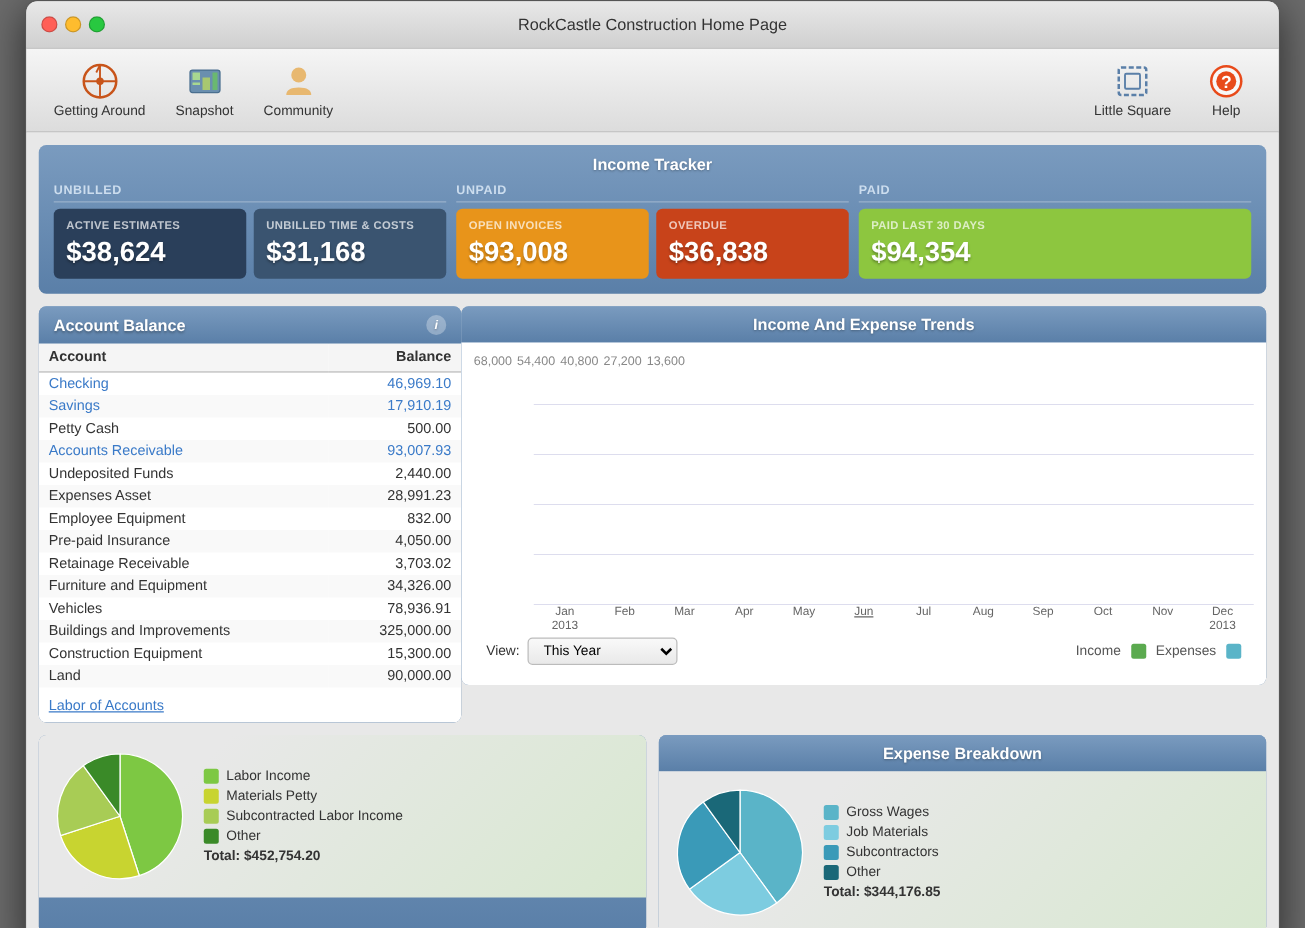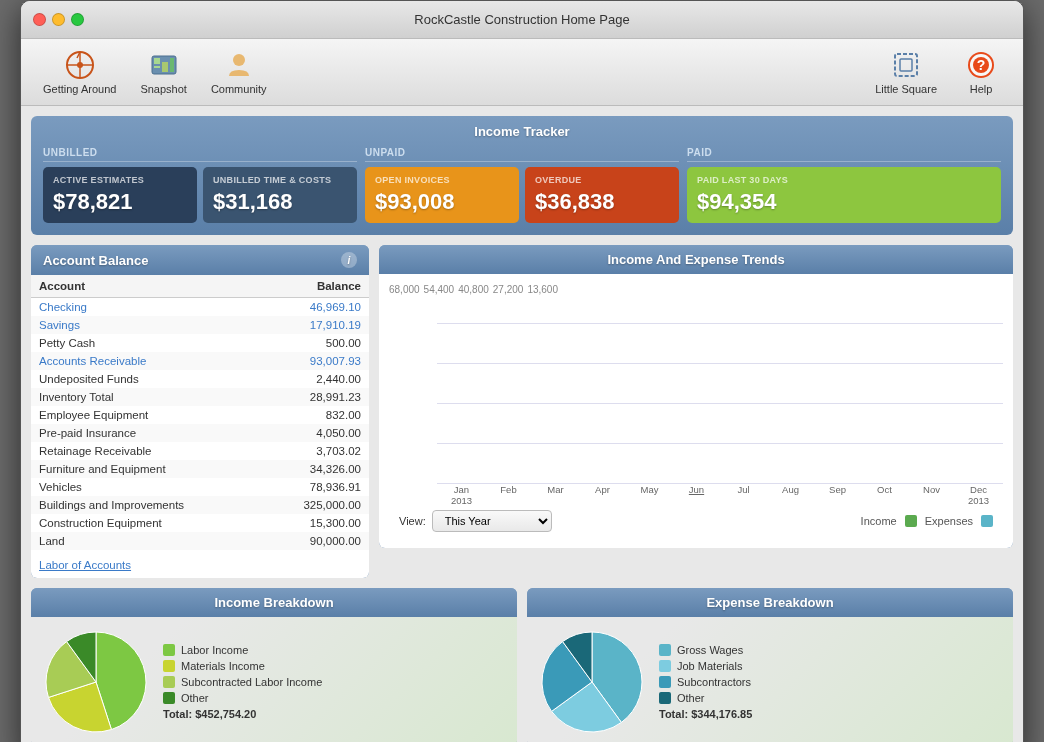--- a/index.html
+++ b/index.html
@@ -141,21 +141,20 @@
     .card-value {
       font-size: 22px;
       font-weight: 700;
       color: #fff;
       text-shadow: 0 1px 2px rgba(0,0,0,0.3);
     }
 
     
     .bottom-row {
       display: flex;
-      gap: 10px;
     }
     .panel-left {
       width: 338px;
       flex-shrink: 0;
     }
     .panel-right {
       flex: 1;
     }
     .panel-box {
       background: linear-gradient(to bottom, #7a9bbf, #5a7fa8);
@@ -411,21 +410,21 @@
 
     <div class="income-tracker">
       <div class="section-title">Income Tracker</div>
       <div class="tracker-sections">
 
         <div class="tracker-section">
           <div class="tracker-label">UNBILLED</div>
           <div class="tracker-cards">
             <div class="tracker-card card-dark">
               <div class="card-sub-label">ACTIVE ESTIMATES</div>
-              <div class="card-value">$78,821</div>
+              <div class="card-value">$38,624</div>
             </div>
             <div class="tracker-card card-medium">
               <div class="card-sub-label">UNBILLED TIME &amp; COSTS</div>
               <div class="card-value">$31,168</div>
             </div>
           </div>
         </div>
 
         <div class="tracker-section">
           <div class="tracker-label">UNPAID</div>
@@ -484,21 +483,21 @@
                   </tr>
                   <tr>
                     <td style="color: rgb(58, 122, 200);">Accounts Receivable</td>
                     <td class="right" style="color: rgb(58, 122, 200);">93,007.93</td>
                   </tr>
                   <tr>
                     <td>Undeposited Funds</td>
                     <td class="right">2,440.00</td>
                   </tr>
                   <tr>
-                    <td>Inventory Total</td>
+                    <td>Expenses Asset</td>
                     <td class="right">28,991.23</td>
                   </tr>
                   <tr>
                     <td>Employee Equipment</td>
                     <td class="right">832.00</td>
                   </tr>
                   <tr>
                     <td>Pre-paid Insurance</td>
                     <td class="right">4,050.00</td>
                   </tr>
@@ -636,39 +635,36 @@
               </div>
             </div>
           </div>
         </div>
       </div>
     </div>
 
     <div class="breakdown-row">
 
       <div class="breakdown-panel">
-        <div class="panel-header">
-          <span>Income Breakdown</span>
-        </div>
         <div class="breakdown-content">
           <svg class="pie-chart" viewBox="0 0 110 110" id="income-pie">
               <path d="M55,55 L55,5 A50,50 0 0 1 70.45084971874738,102.55282581475768 Z" fill="#7dc843" stroke="#fff" stroke-width="1"></path>
               <path d="M55,55 L70.45084971874738,102.55282581475768 A50,50 0 0 1 7.447174185242325,70.45084971874738 Z" fill="#c8d430" stroke="#fff" stroke-width="1"></path>
               <path d="M55,55 L7.447174185242325,70.45084971874738 A50,50 0 0 1 25.61073738537634,14.549150281252636 Z" fill="#a8cc55" stroke="#fff" stroke-width="1"></path>
               <path d="M55,55 L25.61073738537634,14.549150281252636 A50,50 0 0 1 54.99999999999999,5 Z" fill="#3a8a28" stroke="#fff" stroke-width="1"></path>
             </svg>
           <div>
             <div class="legend-list" id="income-legend-list">
                 <div class="legend-item">
                   <div class="legend-color" style="background: rgb(125, 200, 67);"></div>
                   <span>Labor Income</span>
                 </div>
                 <div class="legend-item">
                   <div class="legend-color" style="background: rgb(200, 212, 48);"></div>
-                  <span>Materials Income</span>
+                  <span>Materials Petty</span>
                 </div>
                 <div class="legend-item">
                   <div class="legend-color" style="background: rgb(168, 204, 85);"></div>
                   <span>Subcontracted Labor Income</span>
                 </div>
                 <div class="legend-item">
                   <div class="legend-color" style="background: rgb(58, 138, 40);"></div>
                   <span>Other</span>
                 </div>
               </div>

